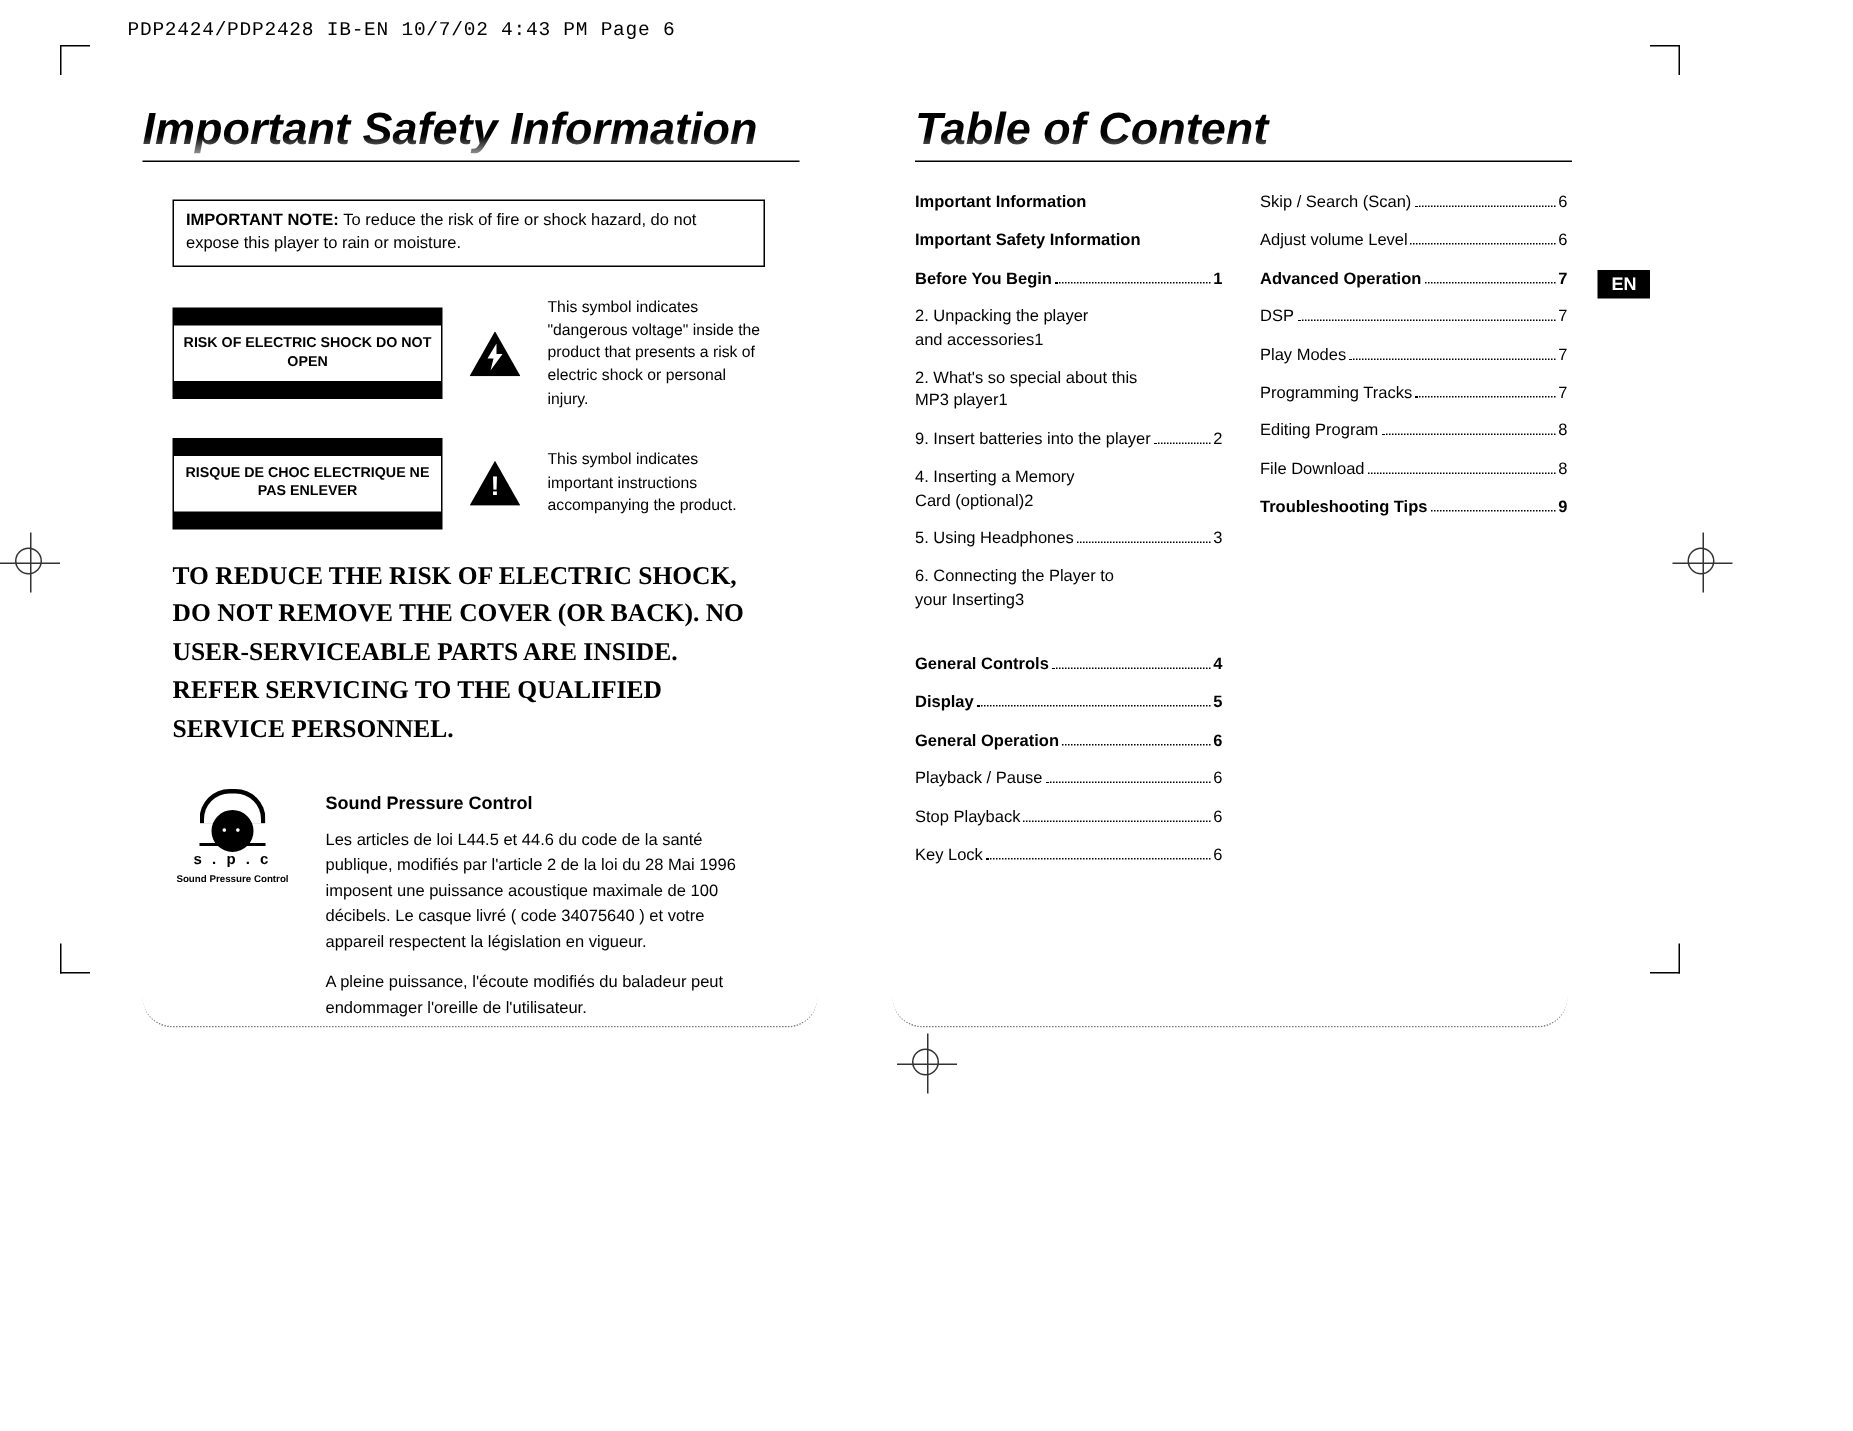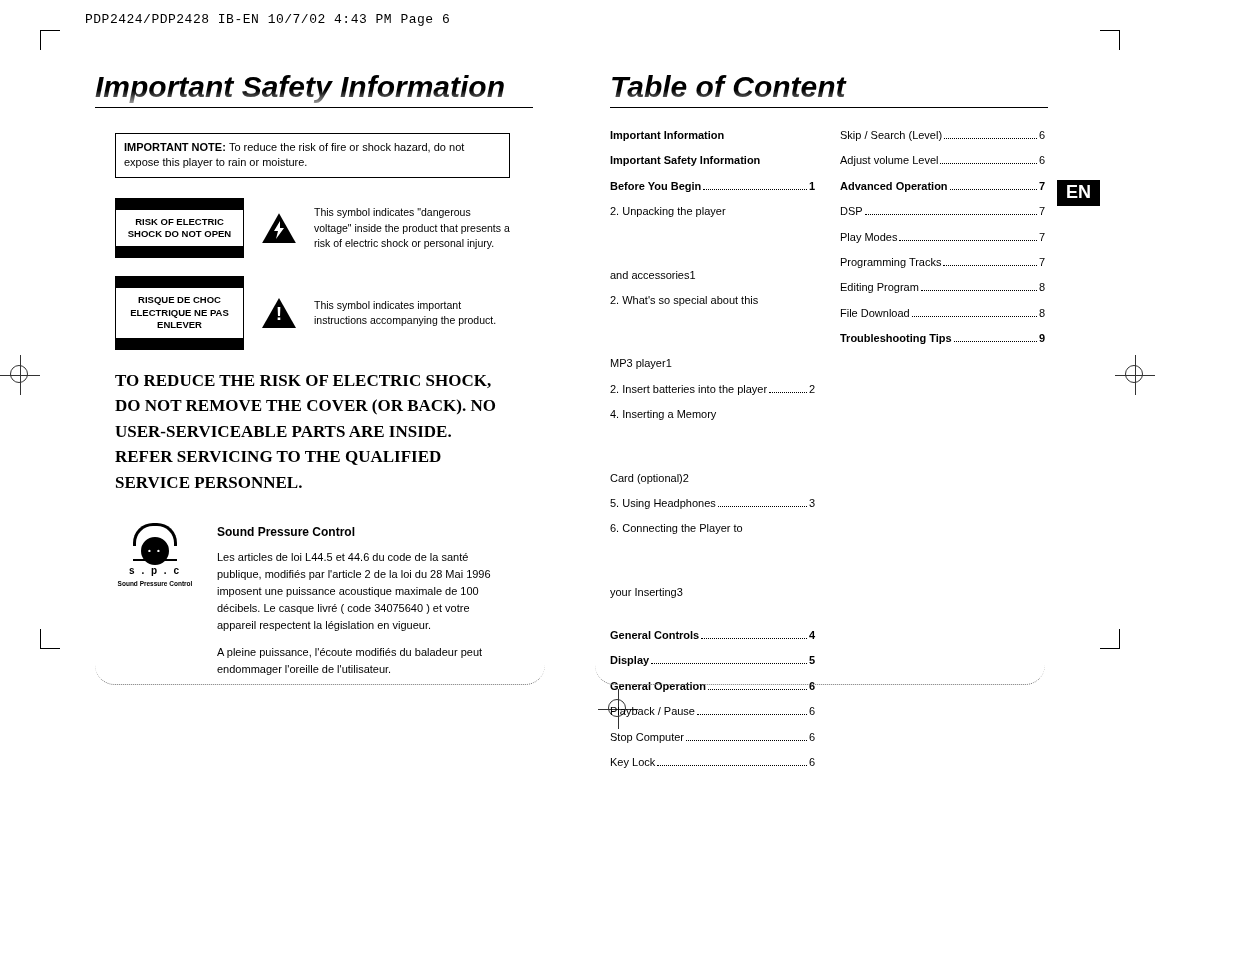--- a/index.html
+++ b/index.html
@@ -114,21 +114,21 @@
     .warn-row {
       display: flex;
       align-items: center;
       gap: 18px;
       margin-bottom: 18px;
     }
     .warn-label {
       border: 1px solid #000;
       border-top-width: 12px;
       border-bottom-width: 12px;
-      width: 129px;
+      width: 180px;
       padding: 6px 4px;
       text-align: center;
       font-size: 9.5px;
       font-weight: bold;
       line-height: 1.3;
     }
     .warn-icon {
       width: 34px;
       height: 30px;
       background: #000;
@@ -223,30 +223,30 @@
       flex:1;
       border-bottom: 1px dotted #000;
       margin: 0 2px;
       height: 10px;
       min-width: 8px;
     }
     .toc-entry .pg { flex-shrink:0; }
     .toc-entry.bold { font-weight:bold;}
     .toc-multi { margin-bottom: 10px; }
     .toc-multi .line1 { }
-    .toc-multi .line2 { display:flex; align-items:center;margin-top:48px; }
+    .toc-multi .line2 { display:flex; align-items:center; }
 
     .en-tab {
       position:absolute;
       top: 150px;
       right: -40px;
       background:#000;
       color:#fff;
       font-weight:bold;
-      font-size:18px;
+      font-size:12px;
       padding: 2px 9px 3px;
     }
 
   </style>
 </head>
 <body>
 
 <div class="print-header">PDP2424/PDP2428 IB-EN  10/7/02  4:43 PM  Page 6</div>
 
 <div class="crop-tl"></div>
@@ -335,21 +335,21 @@
             </div>
             <div class="toc-multi">
               <div class="line1">2.  What's so special about this</div>
               <div class="line2">
                 <span class="lbl">MP3 player</span>
                 <span class="dots"></span>
                 <span class="pg">1</span>
               </div>
             </div>
             <div class="toc-entry">
-              <span class="lbl">2.  Insert batteries into the player</span>
+              <span class="lbl">9.  Insert batteries into the player</span>
               <span class="dots"></span>
               <span class="pg">2</span>
             </div>
             <div class="toc-multi">
               <div class="line1">4.  Inserting a Memory</div>
               <div class="line2">
                 <span class="lbl">Card (optional)</span>
                 <span class="dots"></span>
                 <span class="pg">2</span>
               </div>
@@ -381,33 +381,33 @@
               <span class="lbl">General Operation</span>
               <span class="dots"></span>
               <span class="pg">6</span>
             </div>
             <div class="toc-entry">
               <span class="lbl">Playback / Pause</span>
               <span class="dots"></span>
               <span class="pg">6</span>
             </div>
             <div class="toc-entry">
-              <span class="lbl">Stop Computer</span>
+              <span class="lbl">Stop Playback</span>
               <span class="dots"></span>
               <span class="pg">6</span>
             </div>
             <div class="toc-entry">
               <span class="lbl">Key Lock</span>
               <span class="dots"></span>
               <span class="pg">6</span>
             </div>
           </div>
         <div class="toc-c" id="toc-col-2">
             <div class="toc-entry">
-              <span class="lbl">Skip / Search (Level)</span>
+              <span class="lbl">Skip / Search (Scan)</span>
               <span class="dots"></span>
               <span class="pg">6</span>
             </div>
             <div class="toc-entry">
               <span class="lbl">Adjust volume Level</span>
               <span class="dots"></span>
               <span class="pg">6</span>
             </div>
             <div class="toc-entry bold">
               <span class="lbl">Advanced Operation</span>

